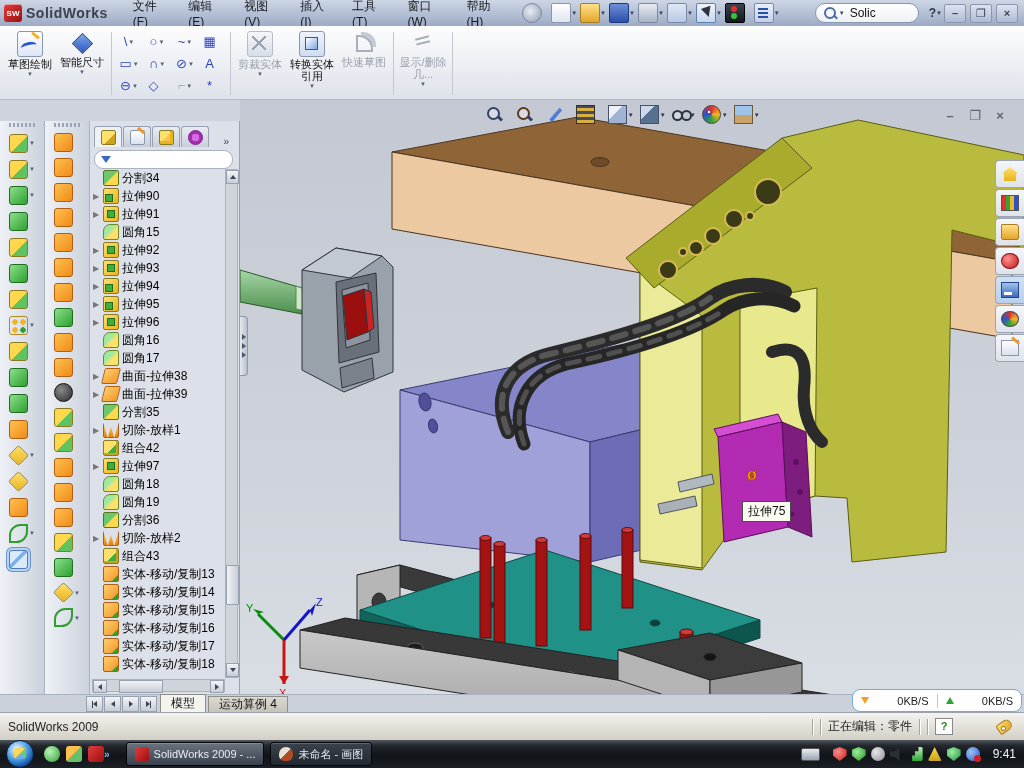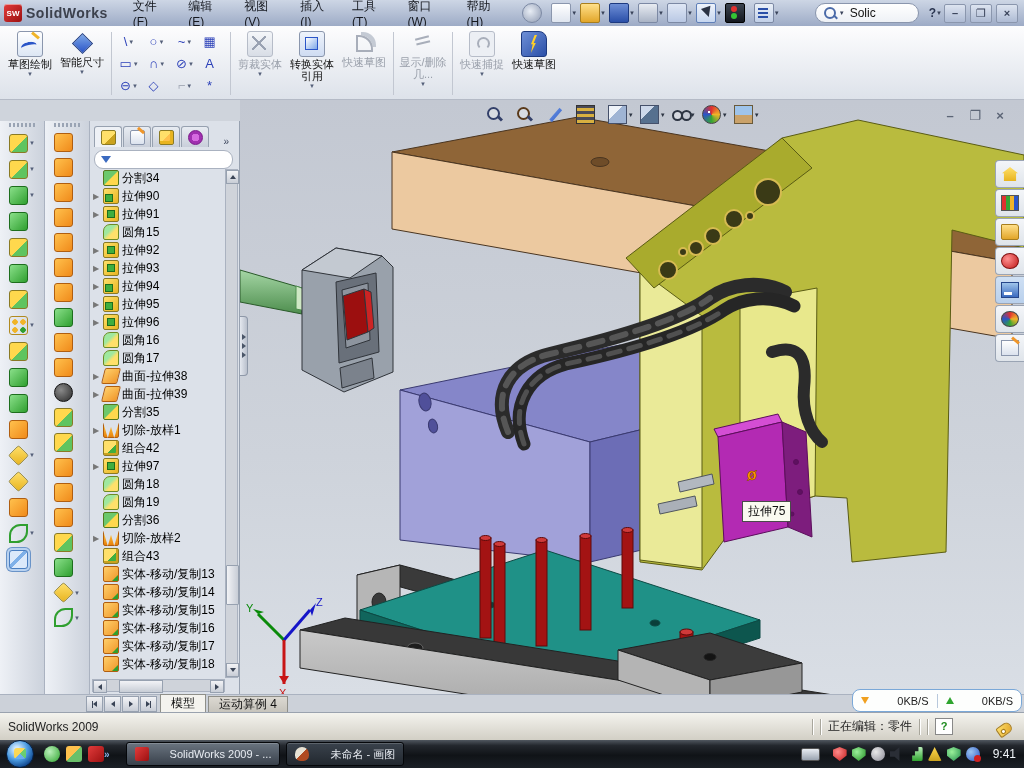--- a/index.html
+++ b/index.html
@@ -192,21 +192,21 @@
   
   .doctabs{position:absolute;left:0;top:694px;width:1024px;height:18px;background:#ccd1d9;border-top:1px solid #aab2c0;display:flex;align-items:flex-end;padding-left:86px;box-sizing:border-box;z-index:15;}
   .navbtn{width:15px;height:14px;background:linear-gradient(#f2f3f6,#c8cdd6);border:1px solid #97a1b0;margin-right:1px;display:flex;align-items:center;justify-content:center;}
   .navbtn i{width:0;height:0;border-top:3px solid transparent;border-bottom:3px solid transparent;}
   .navbtn .l{border-right:4px solid #3a4456;} .navbtn .r{border-left:4px solid #3a4456;}
   .navbtn b{width:1.5px;height:7px;background:#3a4456;display:inline-block;}
   .dtab{height:15px;line-height:15px;padding:0 10px;background:linear-gradient(#dcd9d2,#c6c3bb);border:1px solid #8f8f89;border-bottom:none;margin-left:2px;font-size:12px;}
   .dtab.active{background:#f4f3ee;height:17px;line-height:17px;}
   
   .statusbar{position:absolute;left:0;top:712px;width: 1024px;height:28px;background:linear-gradient(#f4f3ee,#d2cfc5);border-top:1px solid #9aa2ae;display:flex;align-items:center;font-size:12px;color:#222;box-sizing:border-box;padding:0 8px;}
-  .stright{margin-left:auto;display:flex;align-items:flex-end;gap:7px;}
+  .stright{margin-left:auto;display:flex;align-items:center;gap:7px;}
   .stdiv{width:1px;height:16px;background:#a8a69c;box-shadow:1px 0 0 #fff;}
   .qbadge{width:16px;height:15px;background:#fff;border:1px solid #888;color:#1d8a1d;font-weight:bold;text-align:center;line-height:15px;font-size:11px;}
   .tagicon{width:13px;height:9px;background:linear-gradient(135deg,#ffe06a,#e2a62a);border:1px solid #a87e1e;border-radius:2px 5px 5px 2px;transform:rotate(-35deg);position:relative;margin-right:4px;}
   .tagicon::after{content:"";position:absolute;left:2px;top:3px;width:3px;height:3px;border-radius:50%;background:#fff;border:1px solid #a87e1e;}
   
   .taskbar{position:absolute;left:0;top:740px;width:1024px;height:28px;background:linear-gradient(180deg,#50575f 0%,#23272d 20%,#101317 55%,#1b2026 100%);display:flex;align-items:center;box-sizing:border-box;padding:0 6px;}
   .orb{width:26px;height:26px;border-radius:50%;background:radial-gradient(circle at 38% 32%,#cfe8ff 10%,#4a9ae0 45%,#0a3f86 80%);border:1px solid #061f42;position:relative;flex:none;}
   .orb::after{content:"";position:absolute;left:7px;top:7px;width:12px;height:11px;background:
      linear-gradient(135deg,#ffd84d 0 50%,transparent 50%),
      linear-gradient(225deg,#6ad06a 0 50%,transparent 50%),
@@ -218,21 +218,21 @@
   .ql-msn{background:radial-gradient(circle at 35% 35%,#baf0ba,#2fa42f);border-radius:50%;}
   .ql-or{background:linear-gradient(135deg,#ffc14d 50%,#6ac06a 50%);}
   .ql-sw{background:linear-gradient(135deg,#e23b3b,#9c1010);color:#fff;font-size:7px;font-weight:bold;text-align:center;line-height:16px;}
   .qmore{color:#8ab4e8;font-size:10px;font-weight:bold;}
   .taskitems{display:flex;gap:6px;margin-left:16px;}
   .tbtn{height:22px;border-radius:3px;border:1px solid #05070a;display:flex;align-items:center;gap:5px;padding:0 8px;color:#e8ecf2;font-size:11px;background:linear-gradient(#3a424c,#22282f);box-shadow:inset 0 1px 0 rgba(255,255,255,.18);}
   .tbtn.active{background:linear-gradient(#6a7480,#39414b);}
   .tbtn .ticon{width:14px;height:14px;border-radius:2px;flex:none;}
   .ticon.sw{background:linear-gradient(135deg,#e23b3b,#9c1010);color:#fff;font-size:6px;font-weight:bold;text-align:center;line-height:14px;}
   .ticon.paint{background:linear-gradient(135deg,#e8e2d4 50%,#b04a20 50%);border-radius:50% 50% 40% 40%;}
-  .tbtn .tl{max-width:120px;overflow:hidden;text-overflow:ellipsis;white-space:nowrap;margin-left:16px;}
+  .tbtn .tl{max-width:120px;overflow:hidden;text-overflow:ellipsis;white-space:nowrap;}
   .trayarea{margin-left:auto;display:flex;align-items:center;gap:5px;}
   .kbicon{width:17px;height:11px;background:linear-gradient(#e8ecf2,#9aa4b0);border:1px solid #555;border-radius:2px;margin-right:8px;}
   .tri{width:14px;height:14px;border-radius:2px;}
   .tr-red{background:radial-gradient(circle at 35% 35%,#ff8a8a,#c01818);clip-path:polygon(50% 0,100% 20%,100% 60%,50% 100%,0 60%,0 20%);}
   .tr-grn{background:radial-gradient(circle at 35% 35%,#9af09a,#1d8a1d);clip-path:polygon(50% 0,100% 20%,100% 60%,50% 100%,0 60%,0 20%);}
   .tr-badge{background:radial-gradient(circle at 35% 35%,#e8e8e8,#8a8a96);border-radius:50%;}
   .tr-spk{background:#2a2e36;clip-path:polygon(0 30%,35% 30%,70% 0,70% 100%,35% 70%,0 70%);}
   .tr-sig{background:linear-gradient(#baf0ba,#2fa42f);clip-path:polygon(0 100%,25% 100%,25% 60%,45% 60%,45% 30%,70% 30%,70% 0,100% 0,100% 100%);}
   .tr-warn{background:linear-gradient(#ffd84d,#caa21e);clip-path:polygon(50% 0,100% 100%,0 100%);}
   .tr-shp{background:radial-gradient(circle at 35% 35%,#9af09a,#1d8a4a);clip-path:polygon(50% 0,100% 20%,100% 60%,50% 100%,0 60%,0 20%);}
@@ -400,31 +400,20 @@
   </div>
   <div class="csep"></div>
   <div class="cgroup">
     <div class="bigbtn dis">
       <i class="cico ci-rel"></i>
       <span class="lbl">显示/删除几...</span>
           <span class="dd">▼</span>
     </div>
   </div>
   <div class="csep"></div>
-  <div class="cgroup">
-    <div class="bigbtn dis">
-      <i class="cico ci-snap"></i>
-      <span class="lbl">快速捕捉</span>
-          <span class="dd">▼</span>
-    </div>
-    <div class="bigbtn en">
-      <i class="cico ci-rapid"></i>
-      <span class="lbl">快速草图</span>
-    </div>
-  </div>
 </div>
 
 
 <div class="main">
 
   <div class="ltb" style="left:0">
     <div class="handle"></div>
     <div style="display:flex;flex-direction:column;align-items:center;">
 
     <span class="lic">

